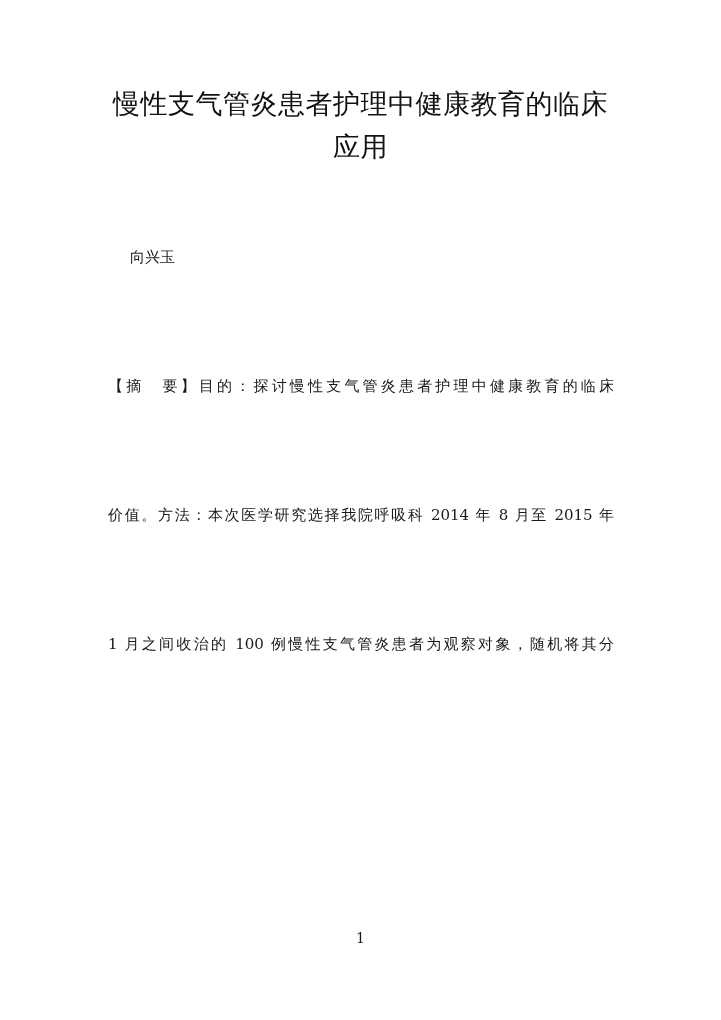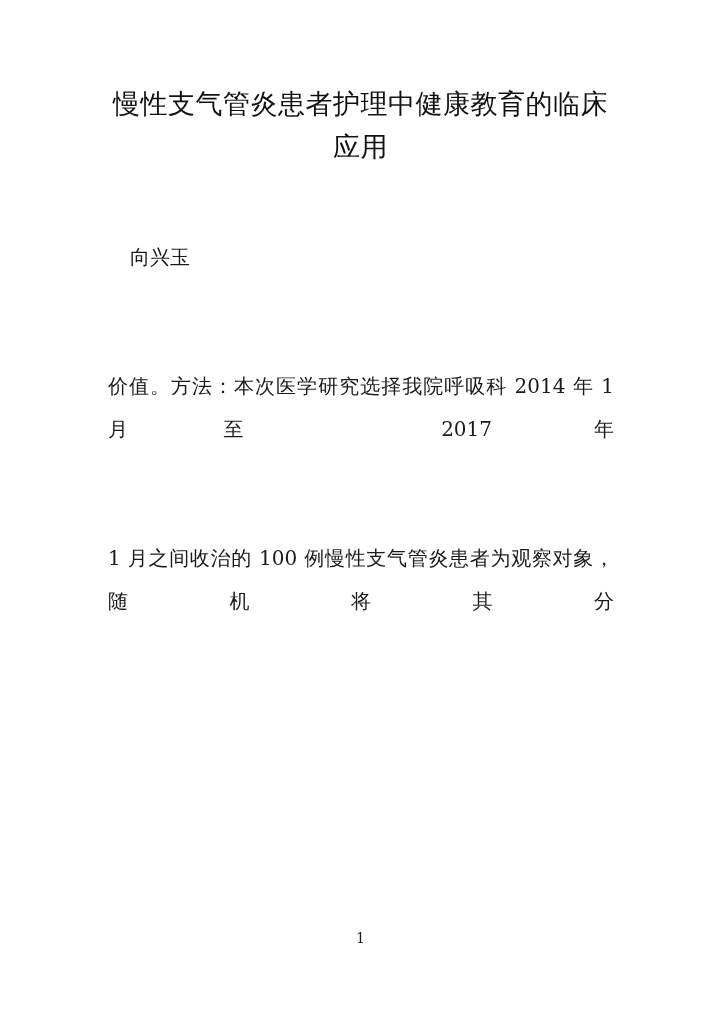--- a/index.html
+++ b/index.html
@@ -42,21 +42,21 @@
 
   
   .content {
     position: absolute;
     left: 108px;
     top: 236px;
     width: 506px;
   }
 
   .line {
-    font-size: 20px;
+    font-size: 15px;
     line-height: 43px;
     color: #1a1a1a;
     white-space: pre;
     letter-spacing: 0px;
   }
 
   .indent1 { padding-left: 22px; }
 
   
   .just {
@@ -85,21 +85,22 @@
 <div class="page">
 
   <div class="doc-title">慢性支气管炎患者护理中健康教育的临床应用</div>
 
   <div class="content">
 
     <div class="line indent1">向兴玉</div>
 
 
     <div class="line">
-      <span class="just">价值。方法：本次医学研究选择我院呼吸科 2014 年 1 月至 2017 年</span>
+      <span class="just">【摘　要】目的：探讨慢性支气管炎患者护理中健康教育的临床</span>
+      <span class="just">价值。方法：本次医学研究选择我院呼吸科 2014 年 8 月至 2015 年</span>
       <span class="just">1 月之间收治的 100 例慢性支气管炎患者为观察对象，随机将其分</span>
       
       
       
       
       
       
     </div>
 
   </div>

